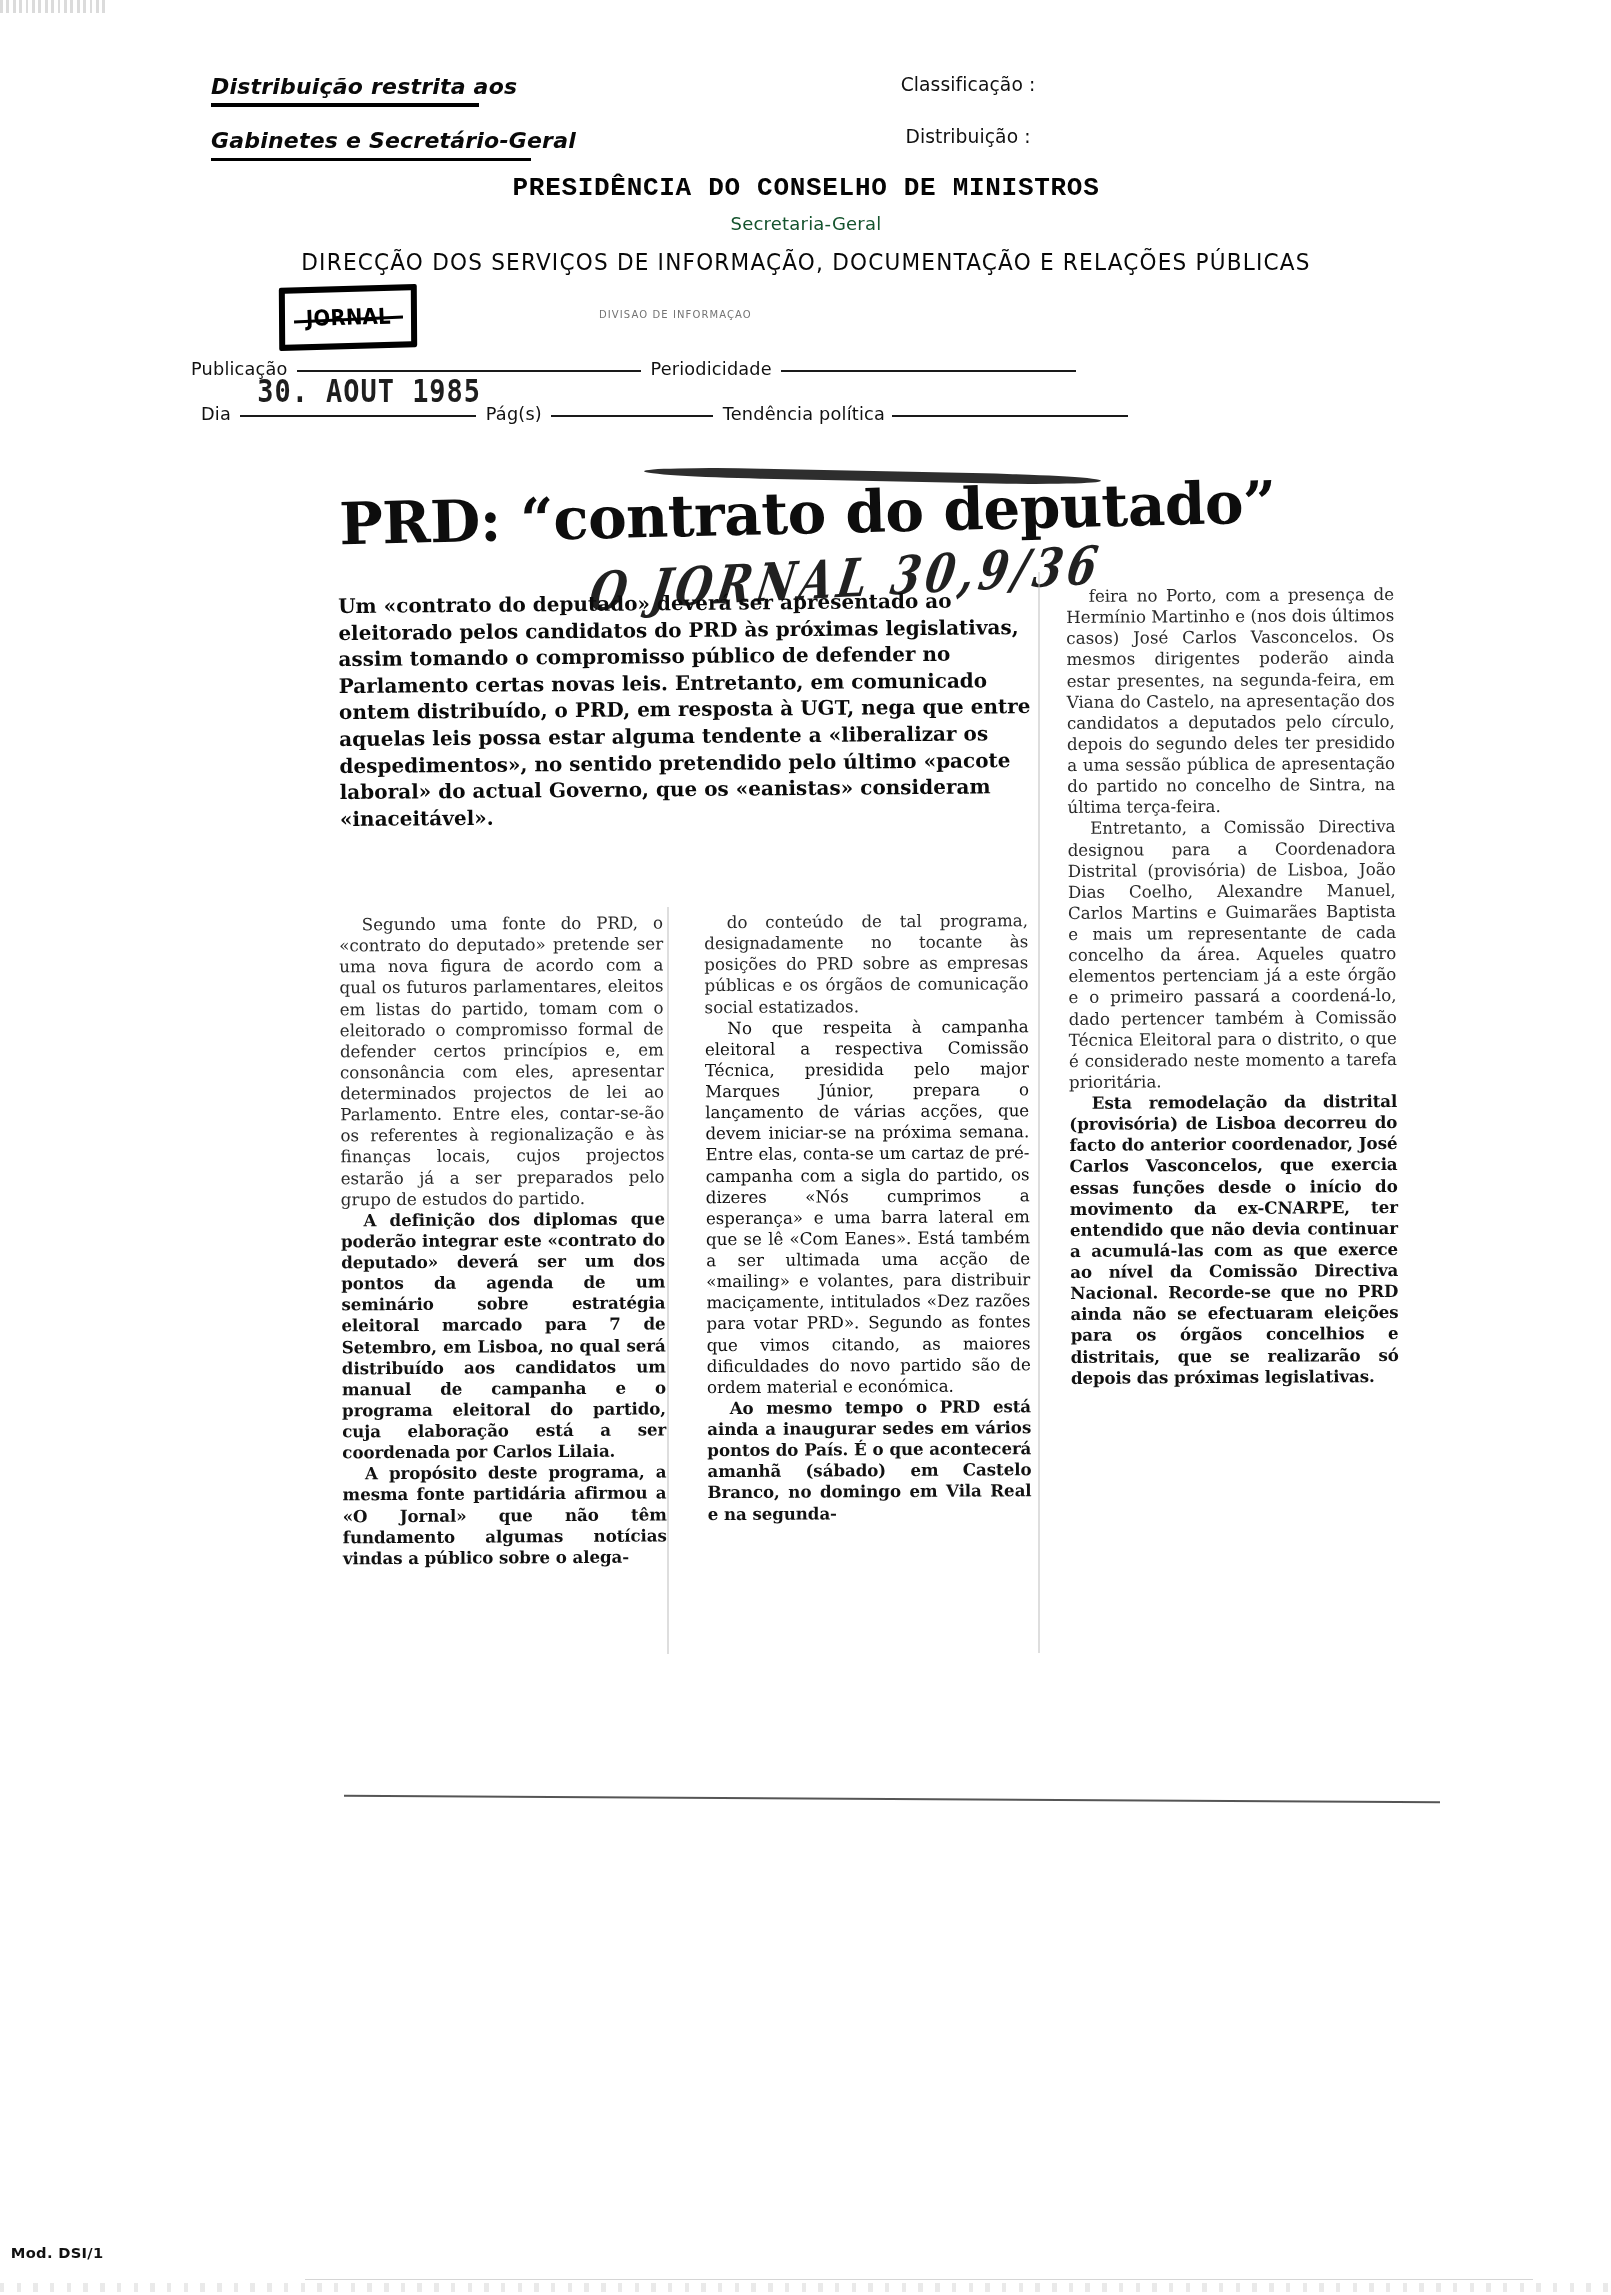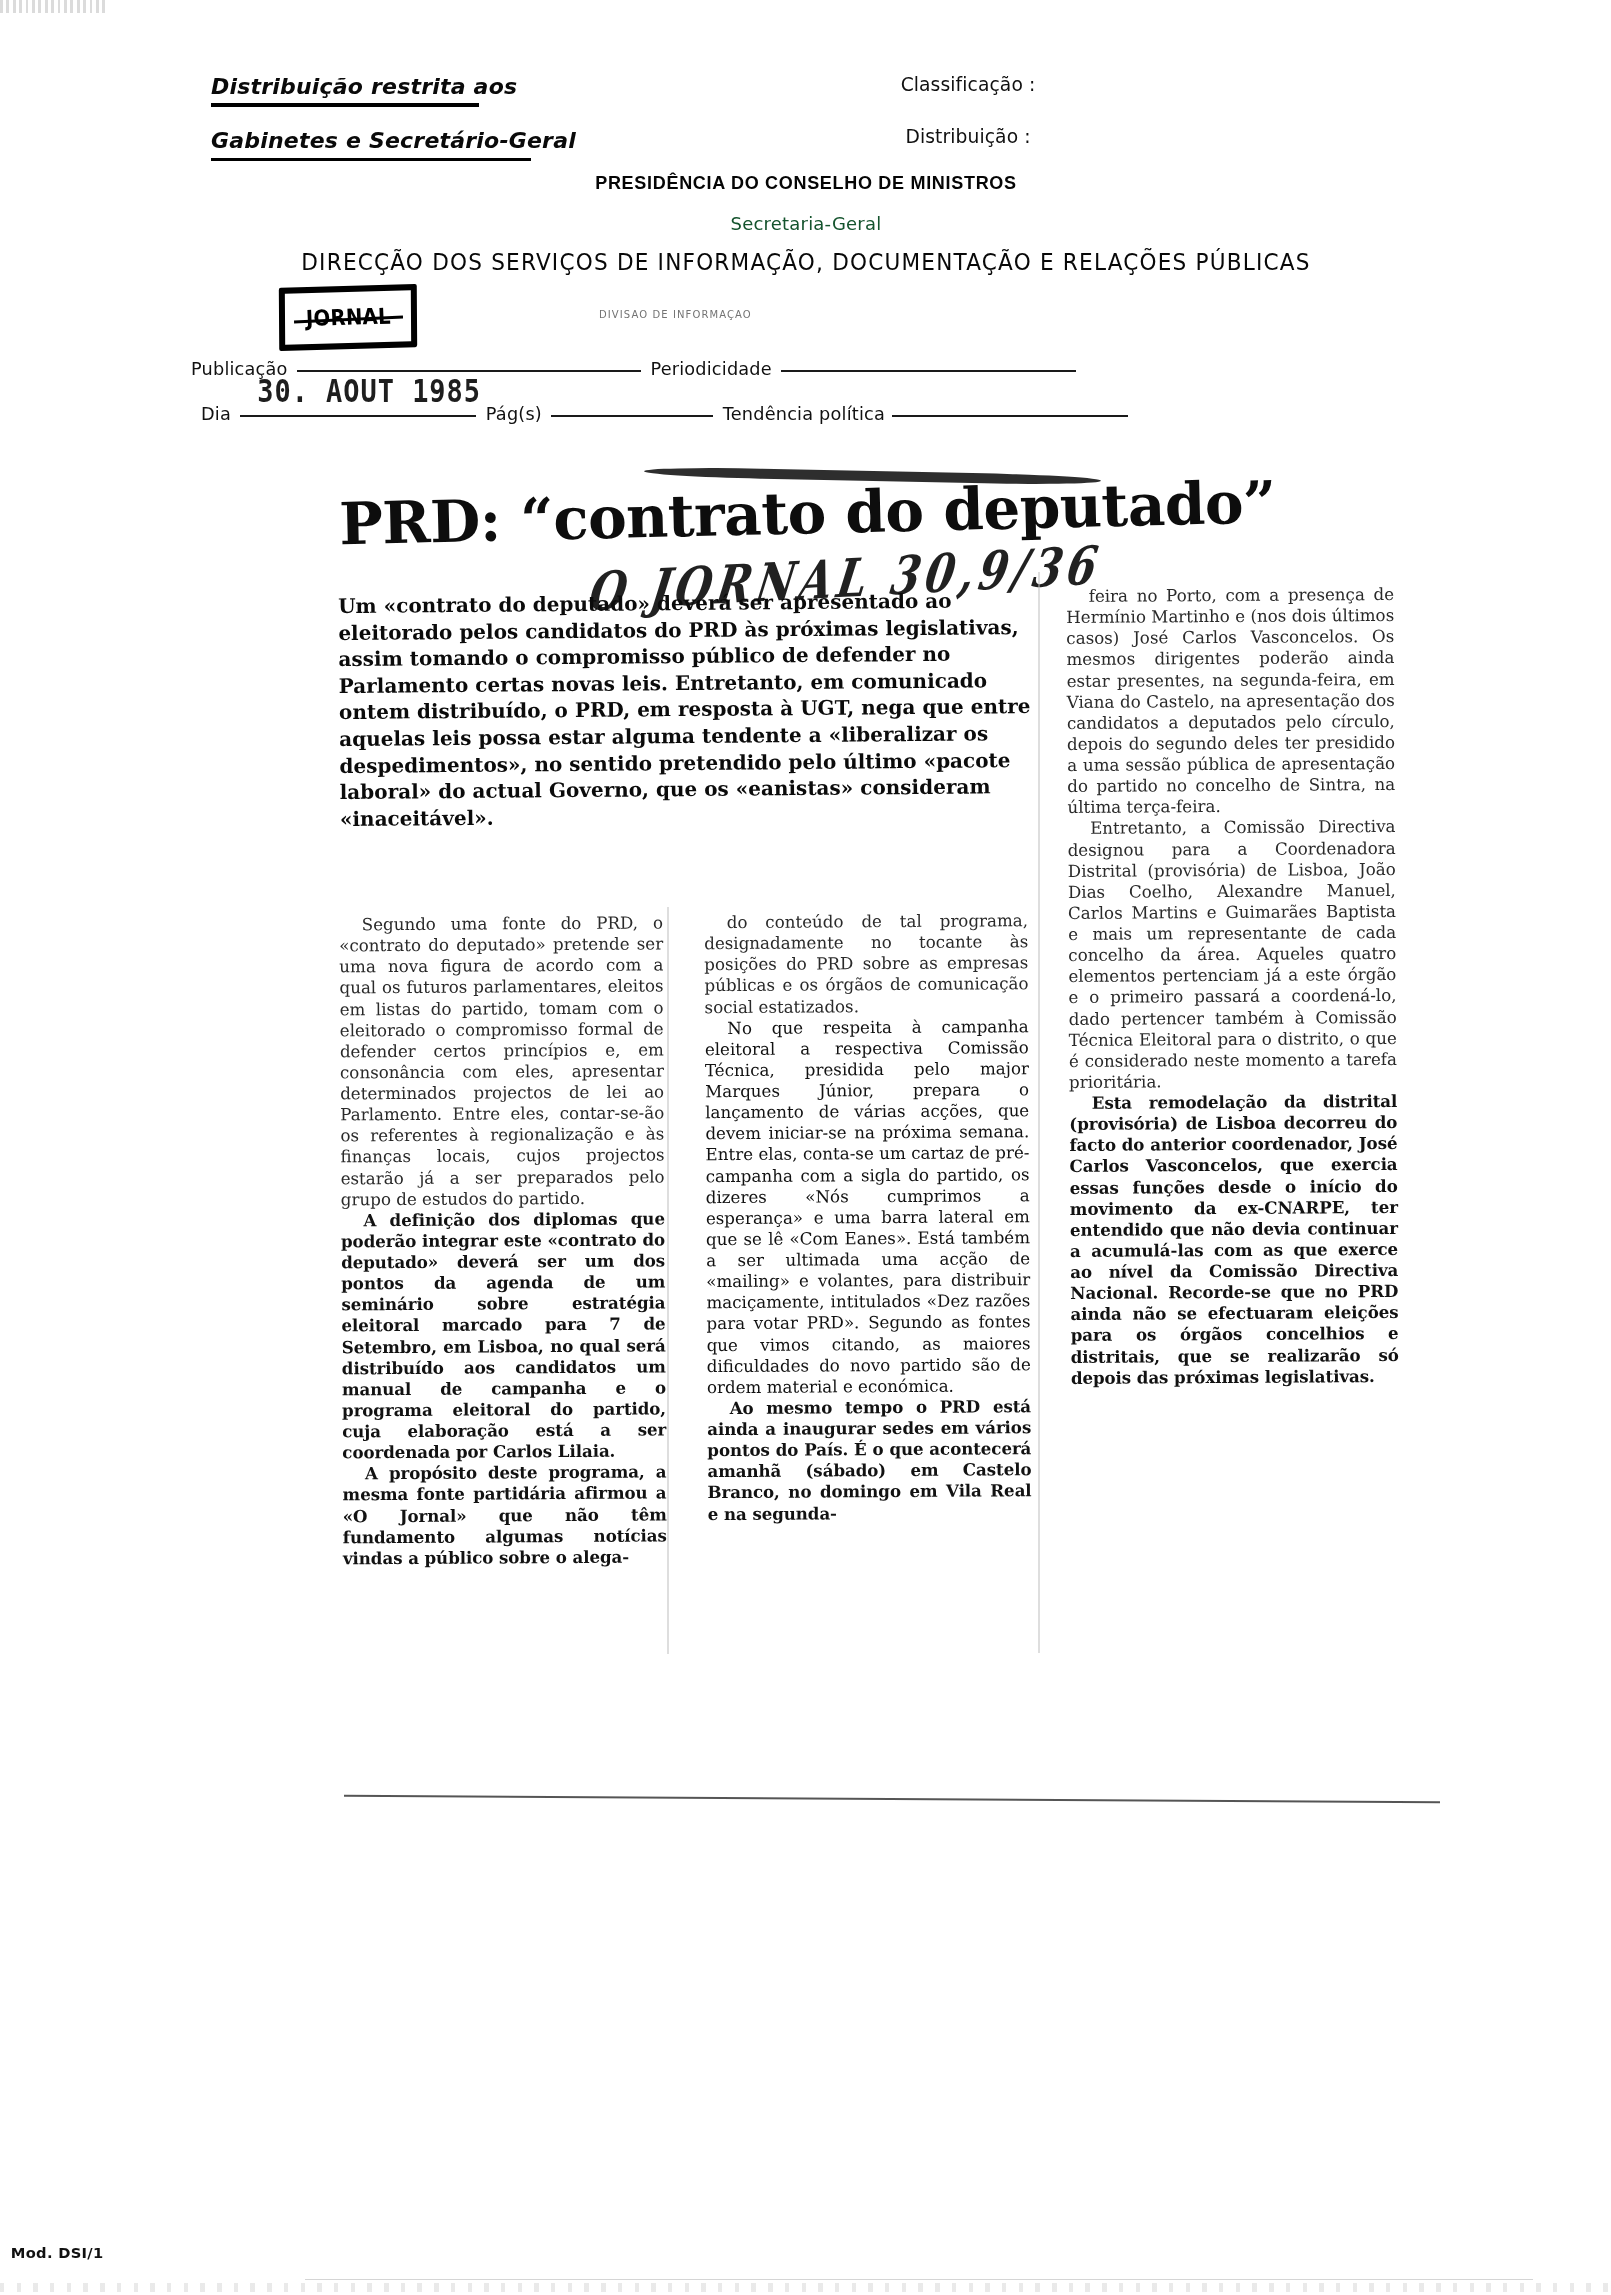--- a/index.html
+++ b/index.html
@@ -44,22 +44,22 @@
   .distrib-line.l2 .ul { width:320px; }
 
   .class-block { position:absolute; left:747px; top:74px; width:442px;text-align:center; }
   .class-row {
     font-family:"DejaVu Sans", sans-serif;
     font-size:18.7px; color:#101010; margin-bottom:30.5px; letter-spacing:0.1px;
   }
 
   .org-title {
     position:absolute; left:0; top:173px; width:1612px; text-align:center;
-    font-family:Liberation Sans, sans-serif;
-    font-weight:700; font-size:18px; letter-spacing:0.7px; color:#050505;
+    font-family:Liberation Mono, monospace;
+    font-weight:700; font-size:26px; letter-spacing:0.7px; color:#050505;
   }
   .org-sub {
     position:absolute; left:0; top:213px; width:1612px; text-align:center;
     font-family:"DejaVu Sans", sans-serif;
     font-size:18px; letter-spacing:0.2px; color:#14532d;
   }
   .org-dept {
     position:absolute; left:0; top:250px; width:1612px; text-align:center;
     font-family:"DejaVu Sans", sans-serif;
     font-size:21.6px; letter-spacing:1.2px; color:#080808;

